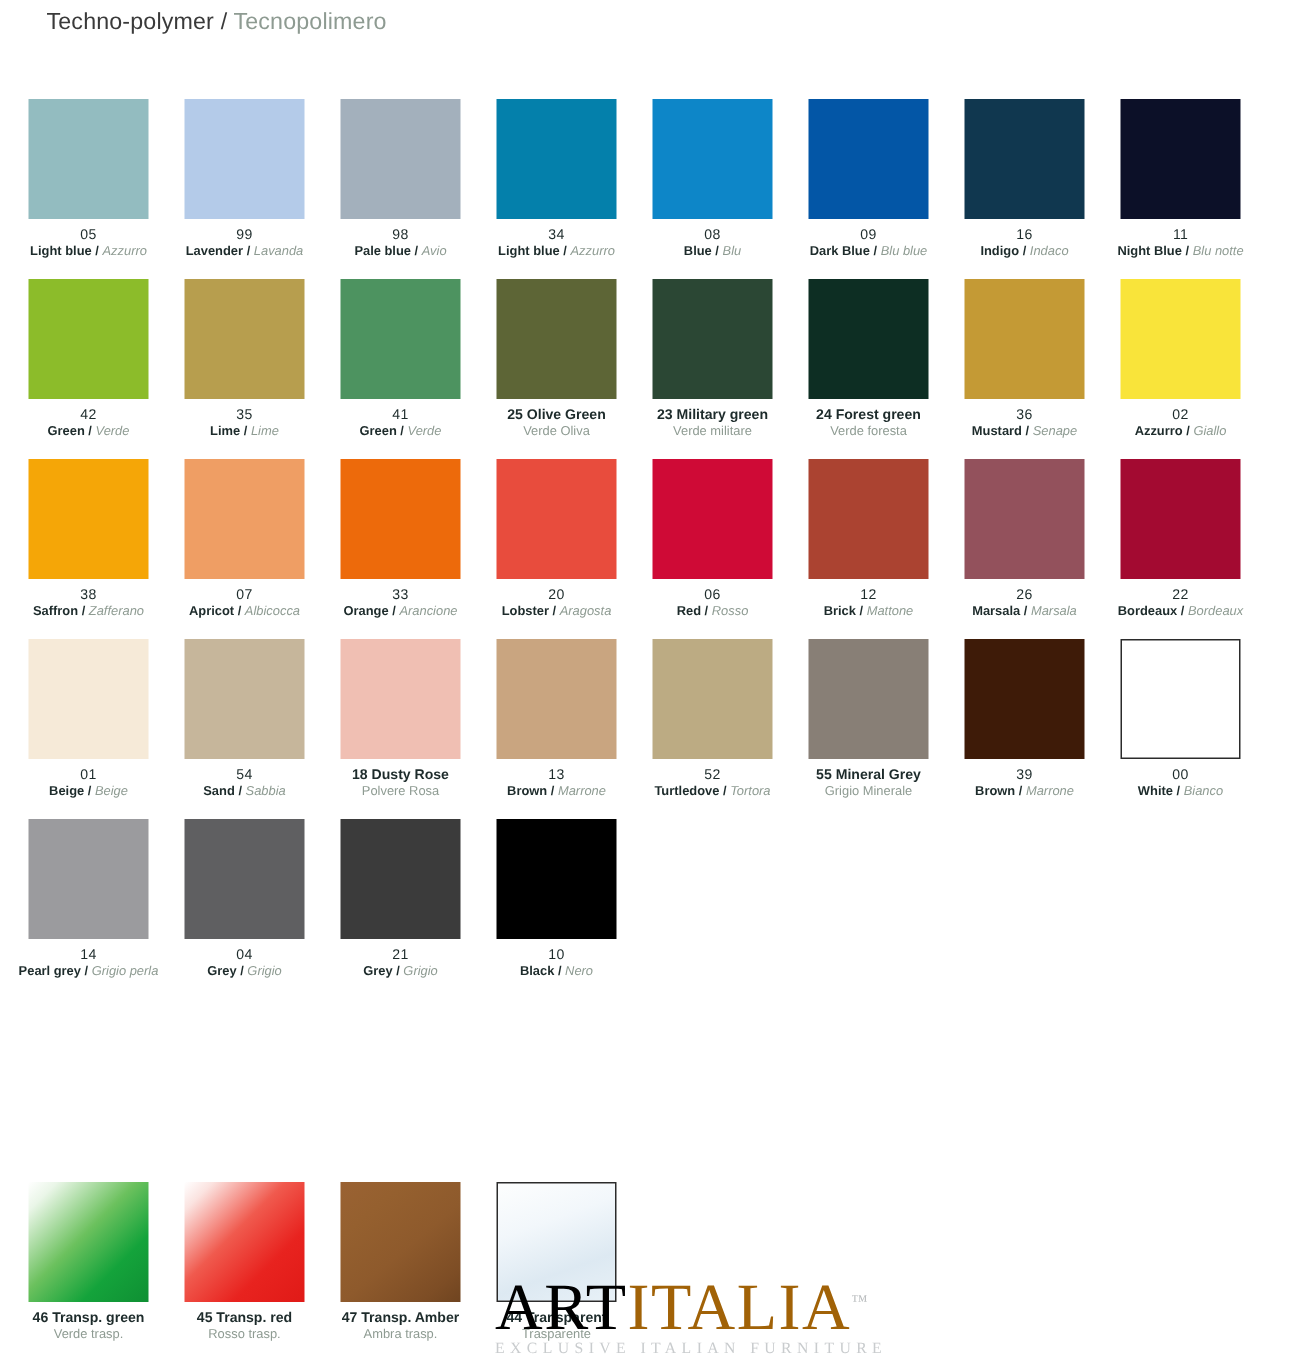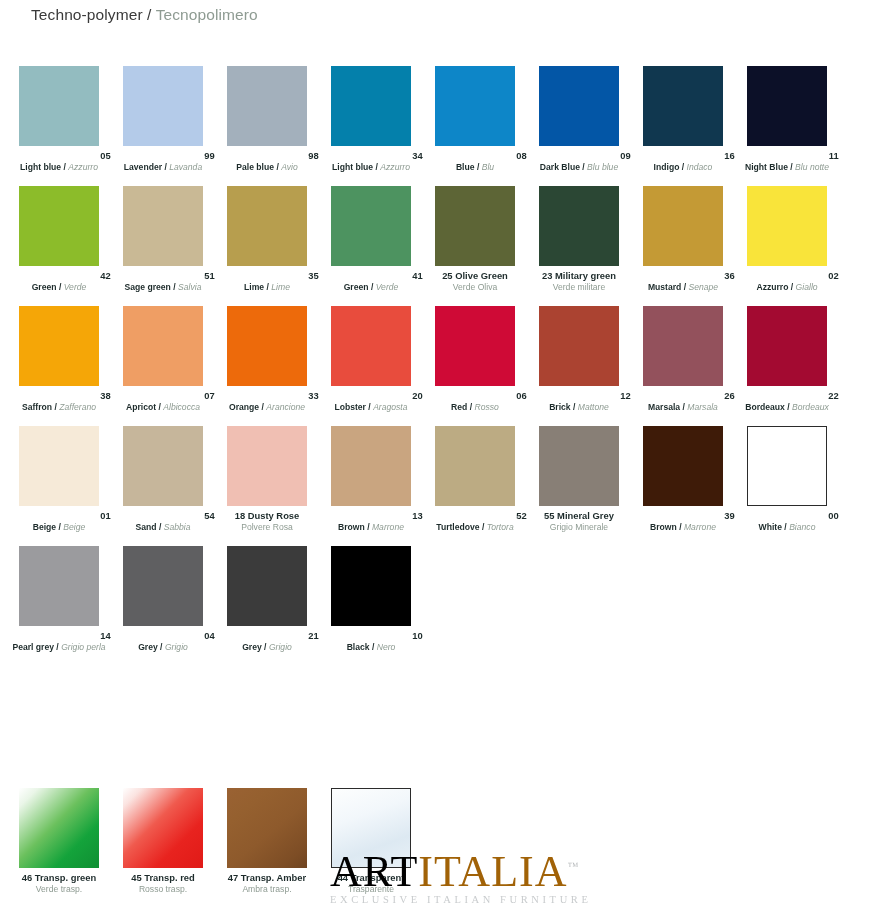--- a/index.html
+++ b/index.html
@@ -70,25 +70,24 @@
     width: 104px;
     margin-left: -12px;
     text-align: center;
     padding-top: 4px;
     line-height: 1.18;
     font-size: 8.6px;
     white-space: nowrap;
   }
   .code {
     display: block;
-    font-weight: bold;
+    font-weight: normal;
     color: #1d2b2b;
     font-size: 9.4px;
     letter-spacing: 0.2px;
-    text-align: right;
   }
   .names {
     display: block;
     margin-top: 1px;
   }
   .name-en {
     font-weight: bold;
     color: #1d2b2b;
   }
   .slash {
@@ -229,27 +228,20 @@
       </div>
     </div>
     <div class="cell">
       <div class="swatch" style="background: rgb(140, 188, 42);"></div>
       <div class="label">
         <span class="code">42</span>
         <span class="names"><span class="name-en">Green</span><span class="slash"> / </span><span class="name-it">Verde</span></span>
       </div>
     </div>
     <div class="cell">
-      <div class="swatch" style="background: rgb(201, 185, 149);"></div>
-      <div class="label">
-        <span class="code">51</span>
-        <span class="names"><span class="name-en">Sage green</span><span class="slash"> / </span><span class="name-it">Salvia</span></span>
-      </div>
-    </div>
-    <div class="cell">
       <div class="swatch" style="background: rgb(183, 158, 78);"></div>
       <div class="label">
         <span class="code">35</span>
         <span class="names"><span class="name-en">Lime</span><span class="slash"> / </span><span class="name-it">Lime</span></span>
       </div>
     </div>
     <div class="cell">
       <div class="swatch" style="background: rgb(77, 147, 96);"></div>
       <div class="label">
         <span class="code">41</span>
@@ -261,20 +253,27 @@
       <div class="label combined">
         <span class="line1">25 Olive Green</span>
         <span class="line2">Verde Oliva</span>
       </div>
     </div>
     <div class="cell">
       <div class="swatch" style="background: rgb(43, 71, 52);"></div>
       <div class="label combined">
         <span class="line1">23 Military green</span>
         <span class="line2">Verde militare</span>
+      </div>
+    </div>
+    <div class="cell">
+      <div class="swatch" style="background: rgb(13, 46, 35);"></div>
+      <div class="label combined">
+        <span class="line1">24 Forest green</span>
+        <span class="line2">Verde foresta</span>
       </div>
     </div>
     <div class="cell">
       <div class="swatch" style="background: rgb(196, 154, 53);"></div>
       <div class="label">
         <span class="code">36</span>
         <span class="names"><span class="name-en">Mustard</span><span class="slash"> / </span><span class="name-it">Senape</span></span>
       </div>
     </div>
     <div class="cell">

